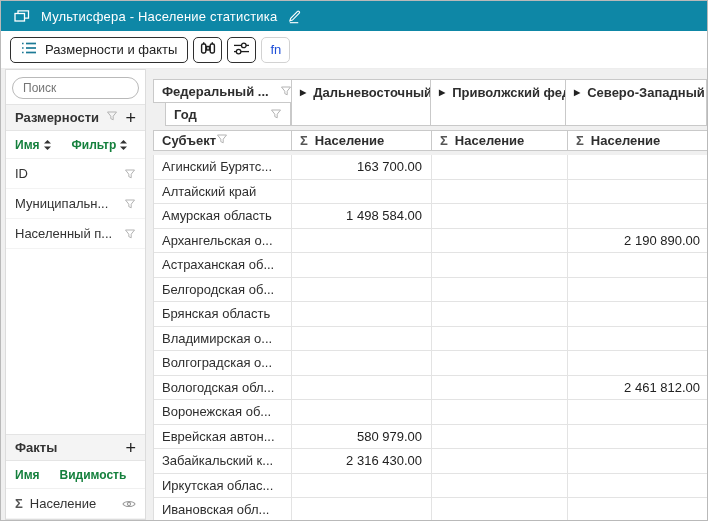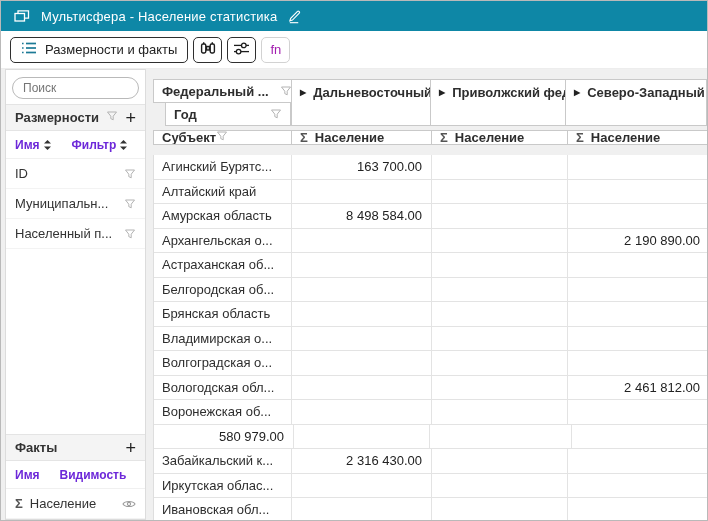--- a/index.html
+++ b/index.html
@@ -21,21 +21,21 @@
     position:absolute; left:0; top:30px; right:0; height:38px;
     background:#fff; display:flex; align-items:center; gap:5px;
     padding:0 9px; box-sizing:border-box; border-bottom:1px solid #ededed;
   }
   .btn {
     display:flex; align-items:center; gap:8px; cursor:pointer;
     border:1.5px solid #2f2f2f; border-radius:5px; background:#fff;
     height:26px; padding:0 10px; font-size:13px; color:#222; box-sizing:border-box;
   }
   .btn.icon-only { width:29px; padding:0; justify-content:center; }
-  .btn.disabled { border-color:#d2d2d2; color:#a21caf; cursor:default; }
+  .btn.disabled { border-color:#d2d2d2; color:#1d4ed8; cursor:default; }
   
   .sidebar {
     position:absolute; left:4px; top:68px; width:141px; bottom:0;
     background:#fff; border:1px solid #dcdcdc; box-sizing:border-box;
     display:flex; flex-direction:column; overflow:hidden;
   }
   .search-wrap { padding:7px 6px 5px 6px; }
   .search {
     width:100%; height:22px; border:1px solid #b9b9b9; border-radius:11px;
     padding:0 10px; font-size:12px; box-sizing:border-box; color:#333;
@@ -43,21 +43,21 @@
   }
   .sec-h {
     height:27px; flex:0 0 27px; background:#f4f4f4;
     border-top:1px solid #e4e4e4; border-bottom:1px solid #e4e4e4;
     display:flex; align-items:center; padding:0 9px; gap:7px;
     font-weight:600; color:#333; box-sizing:border-box;
   }
   .sec-h .plus { margin-left:auto; font-size:18px; font-weight:500; line-height:1; color:#222; cursor:pointer; }
   .cols-h {
     height:28px; flex:0 0 28px; display:flex; align-items:center;
-    padding:0 9px; font-weight:600; font-size:12px; color:#6d28d9;
+    padding:0 9px; font-weight:600; font-size:12px; color:#15803d;
     border-bottom:1px solid #f0f0f0; box-sizing:border-box;
   }
   .cols-h .c2 { margin-left:20px;text-align:center; }
   .sort { display:inline-flex; margin-left:3px; vertical-align:middle; }
   .dim-item {
     height:30px; flex:0 0 30px; display:flex; align-items:center;
     padding:0 9px; border-bottom:1px solid #f3f3f3; color:#333; box-sizing:border-box;
   }
   .dim-item .right { margin-left:auto; display:flex; align-items:center; }
   .spacer { flex:1 1 auto; }
@@ -75,21 +75,21 @@
     display:flex; background:#fff; border-top:1px solid #c9c9c9;
     border-bottom:1px solid #c9c9c9; border-left:1px solid #c9c9c9; box-sizing:border-box;
   }
   .group-cell {
     box-sizing:border-box; border-right:1px solid #c9c9c9;
     display:flex; align-items:flex-start; padding:5px 8px 0 8px; gap:7px;
     font-weight:600; color:#2e2e2e; white-space:nowrap; overflow:hidden; cursor:pointer;
   }
   .group-cell .arrow { font-size:8px; color:#222; margin-top:3px; }
   .measure-row {
-    position:absolute; left:0; top:61px; right:0; height:15px; display:flex;
+    position:absolute; left:0; top:61px; right:0; height:21px; display:flex;
     background:#fff; border-top:1px solid #c9c9c9; border-bottom:1px solid #c9c9c9;
     border-left:1px solid #c9c9c9; box-sizing:border-box;
   }
   .m-cell {
     box-sizing:border-box; border-right:1px solid #c9c9c9; display:flex;
     align-items:center; padding:0 8px; font-weight:600; color:#2e2e2e;
     white-space:nowrap; overflow:hidden;
   }
   .rows {
     position:absolute; left:0; top:86px; right:0; bottom:-10px;
@@ -314,21 +314,21 @@
           <div class="c-val" style="width:142px; flex:0 0 142px;"></div>
         </div>
         <div class="row">
           <div class="c-subj">Алтайский край</div>
           <div class="c-val" style="width:140px; flex:0 0 140px;"></div>
           <div class="c-val" style="width:136px; flex:0 0 136px;"></div>
           <div class="c-val" style="width:142px; flex:0 0 142px;"></div>
         </div>
         <div class="row">
           <div class="c-subj">Амурская область</div>
-          <div class="c-val" style="width:140px; flex:0 0 140px;">8 498 584.00</div>
+          <div class="c-val" style="width:140px; flex:0 0 140px;">1 498 584.00</div>
           <div class="c-val" style="width:136px; flex:0 0 136px;"></div>
           <div class="c-val" style="width:142px; flex:0 0 142px;"></div>
         </div>
         <div class="row">
           <div class="c-subj">Архангельская о...</div>
           <div class="c-val" style="width:140px; flex:0 0 140px;"></div>
           <div class="c-val" style="width:136px; flex:0 0 136px;"></div>
           <div class="c-val" style="width:142px; flex:0 0 142px;">2 190 890.00</div>
         </div>
         <div class="row">
@@ -367,20 +367,21 @@
           <div class="c-val" style="width:136px; flex:0 0 136px;"></div>
           <div class="c-val" style="width:142px; flex:0 0 142px;">2 461 812.00</div>
         </div>
         <div class="row">
           <div class="c-subj">Воронежская об...</div>
           <div class="c-val" style="width:140px; flex:0 0 140px;"></div>
           <div class="c-val" style="width:136px; flex:0 0 136px;"></div>
           <div class="c-val" style="width:142px; flex:0 0 142px;"></div>
         </div>
         <div class="row">
+          <div class="c-subj">Еврейская автон...</div>
           <div class="c-val" style="width:140px; flex:0 0 140px;">580 979.00</div>
           <div class="c-val" style="width:136px; flex:0 0 136px;"></div>
           <div class="c-val" style="width:142px; flex:0 0 142px;"></div>
         </div>
         <div class="row">
           <div class="c-subj">Забайкальский к...</div>
           <div class="c-val" style="width:140px; flex:0 0 140px;">2 316 430.00</div>
           <div class="c-val" style="width:136px; flex:0 0 136px;"></div>
           <div class="c-val" style="width:142px; flex:0 0 142px;"></div>
         </div>

